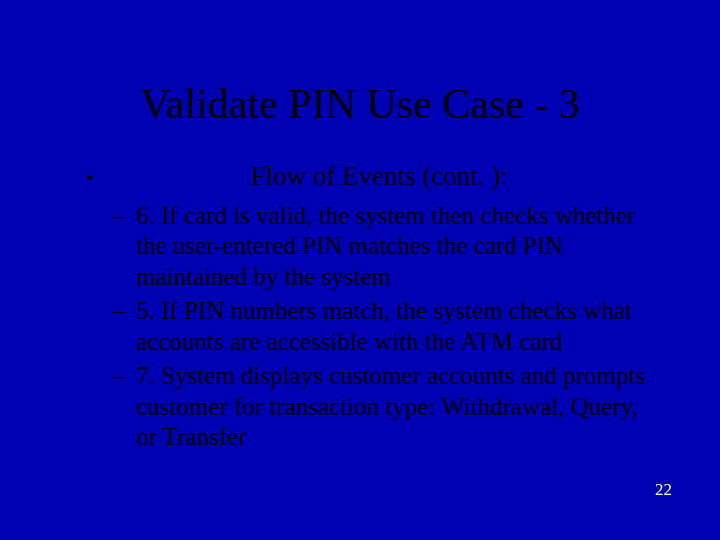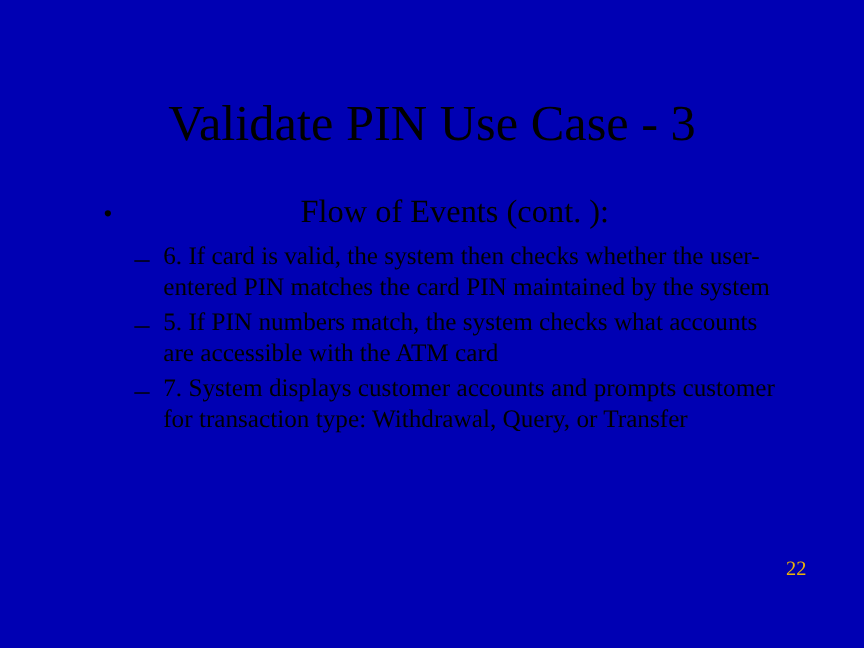--- a/index.html
+++ b/index.html
@@ -55,27 +55,27 @@
     align-items: flex-start;
     margin-left: 26px;
     margin-bottom: 4px;
   }
   .level2 .dash {
     width: 24px;
     flex: 0 0 24px;
   }
   .level2 .text {
     flex: 1;
-    font-size: 21px;
+    font-size: 25px;
   }
   .pagenum {
     position: absolute;
     right: 48px;
-    bottom: 36px;
-    color: #eab308;
+    bottom: 20px;
+    color: #fef9c3;
     font-size: 17px;
   }
 </style>
 </head>
 <body>
 
 <div class="slide">
 
   <div class="title">Validate PIN Use Case - 3</div>
 

